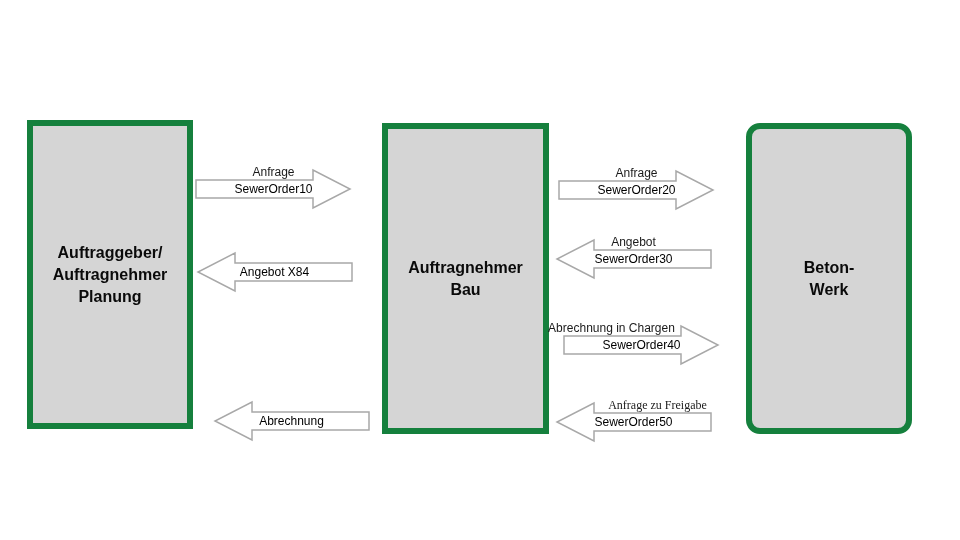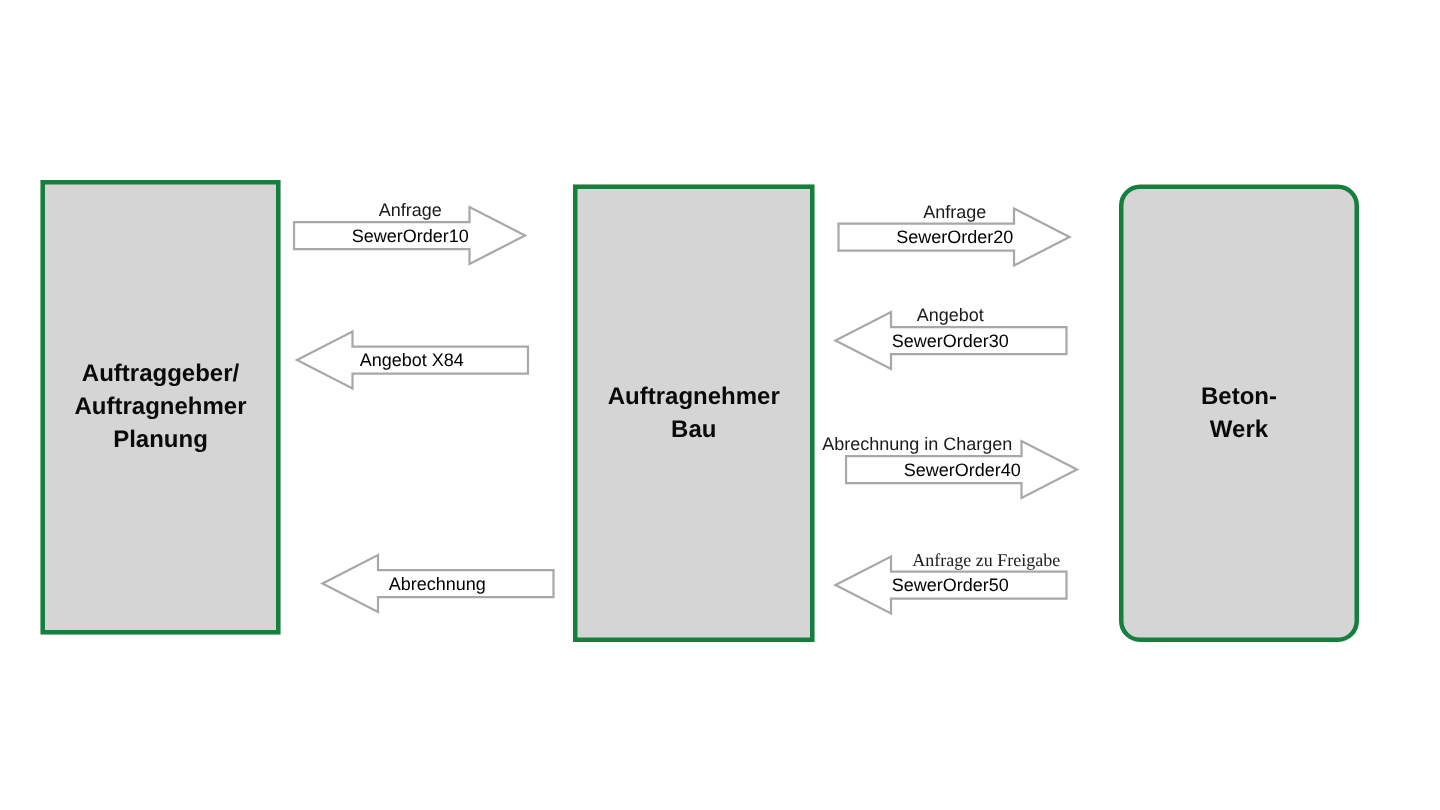--- a/index.html
+++ b/index.html
@@ -14,41 +14,42 @@
     background: #ffffff;
     font-family: "Liberation Sans", sans-serif;
     color: #000000;
     overflow: hidden;
   }
 
   
   .box {
     position: absolute;
     background: #d5d5d5;
-    border: 3px solid #15803d;
+    border: 6px solid #15803d;
     display: flex;
     align-items: center;
     justify-content: center;
     text-align: center;
   }
   .box-label {
     font-weight: bold;
     font-size: 16px;
     line-height: 22px;
     color: #0a0a0a;
   }
   .box-left  { left: 27px;  top: 120px; width: 154px; height: 297px; }
   .box-mid   { left: 382px; top: 123px; width: 155px; height: 299px; }
   .box-right { left: 746px; top: 123px; width: 154px; height: 299px; border-radius: 14px; }
 
   
   .arrow {
     position: absolute;
     width: 157px;
     height: 44px;
+    margin-top: 32px;
   }
   .arrow-shape { display: block; }
   .arrow-shape polygon {
     fill: #ffffff;
     stroke: #a8a8a8;
     stroke-width: 1.5;
     stroke-linejoin: miter;
   }
   .arrow-title {
     position: absolute;

